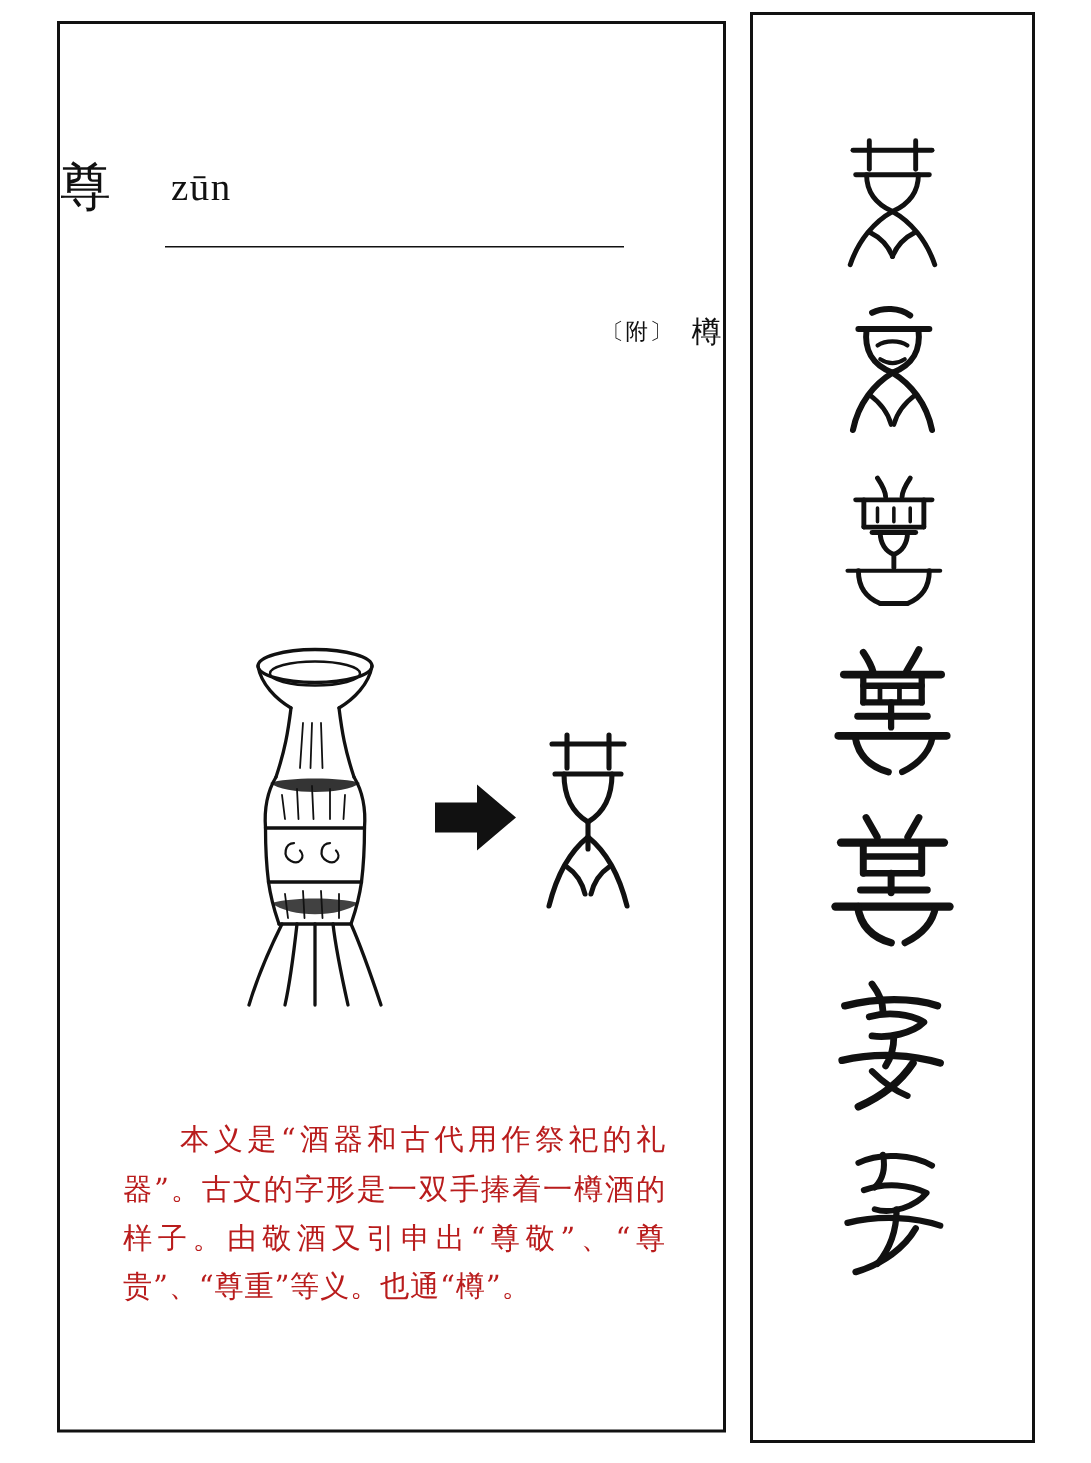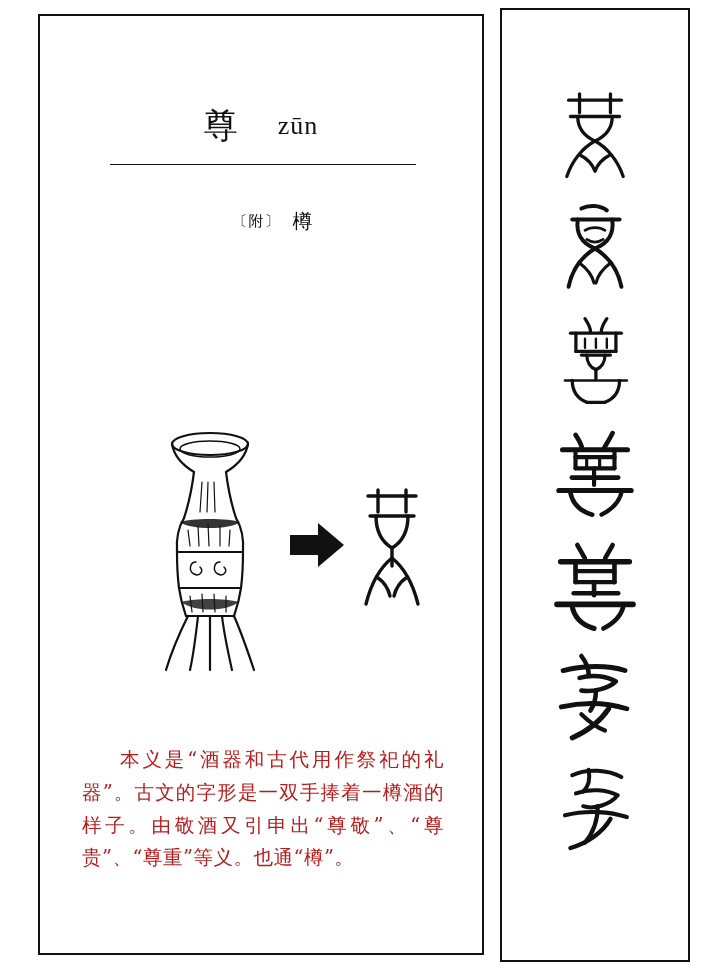--- a/index.html
+++ b/index.html
@@ -32,21 +32,20 @@
     border: 2px solid #111111;
     box-sizing: border-box;
     background: #ffffff;
   }
 
   .headword-row {
     position: absolute;
     left: 0;
     top: 92px;
     width: 100%;
-    text-align: center;
     white-space: nowrap;
   }
   .headword-char {
     font-family: "DejaVu Serif", serif;
     font-size: 34px;
     line-height: 1;
     letter-spacing: 2px;
   }
   .headword-pinyin {
     font-family: "Liberation Serif", serif;
@@ -61,24 +60,24 @@
     position: absolute;
     left: 70px;
     top: 148px;
     width: 306px;
     height: 1px;
     background: #111111;
   }
 
   .variant-row {
     position: absolute;
-    left: 12px;
+    left: 0;
     top: 192px;
     width: 100%;
-    text-align: center;
+    text-align: right;
     font-family: Liberation Sans, sans-serif;
     font-size: 19px;
     letter-spacing: 1px;
   }
   .variant-bracket {
     font-size: 15px;
     vertical-align: 2px;
   }
   .variant-char {
     margin-left: 12px;

